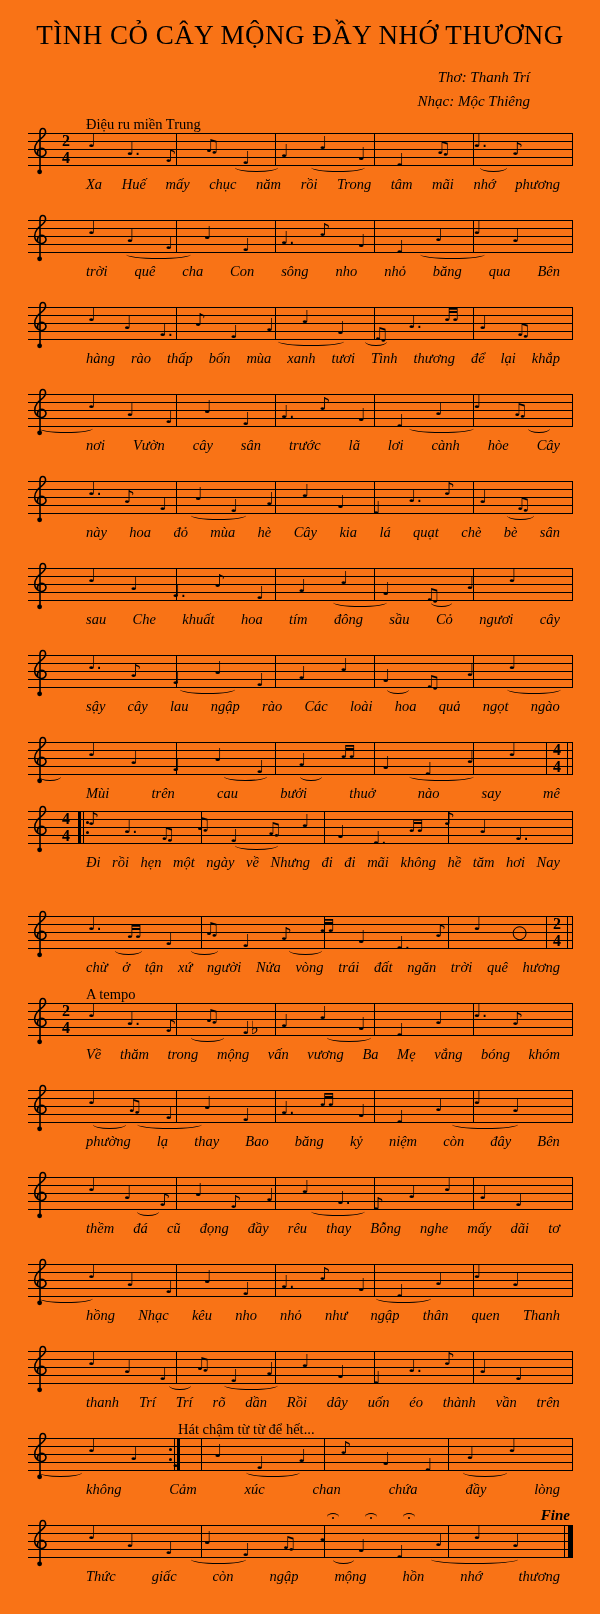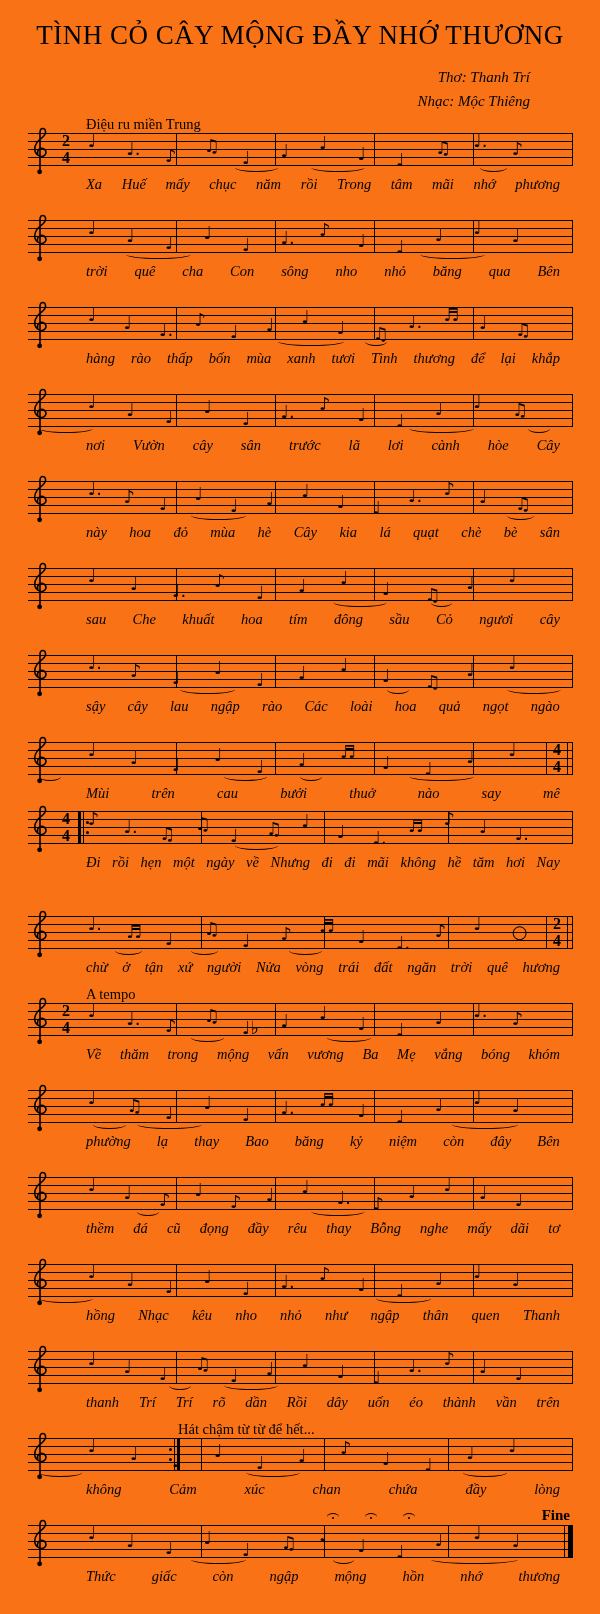--- a/index.html
+++ b/index.html
@@ -66,21 +66,21 @@
   .rpt .thick{width:3px;height:33px;background:#000;}
   .rpt .thin{width:1px;height:33px;background:#000;}
   .rpt .dots{display:flex;flex-direction:column;gap:7px;}
   .rpt .dots i{width:3px;height:3px;border-radius:50%;background:#000;display:block;}
   .finalbar{
     position:absolute;right:0;top:0;height:33px;width:7px;
     border-left:1px solid #000;background:linear-gradient(to right,transparent 0 3px,#000 3px);
   }
   .fine{
     position:absolute;right:2px;top:-18px;
-    font-weight:bold;font-size:15px;
+    font-weight:bold;font-size:15px;font-style:italic;
   }
   .fermata{
     position:absolute;top:-12px;width:12px;height:7px;
     border-top:1.6px solid #000;border-radius:50% 50% 0 0;
   }
   .fermata::after{
     content:"";position:absolute;left:4.5px;top:2.5px;
     width:2.5px;height:2.5px;border-radius:50%;background:#000;
   }
   .lyrics{

